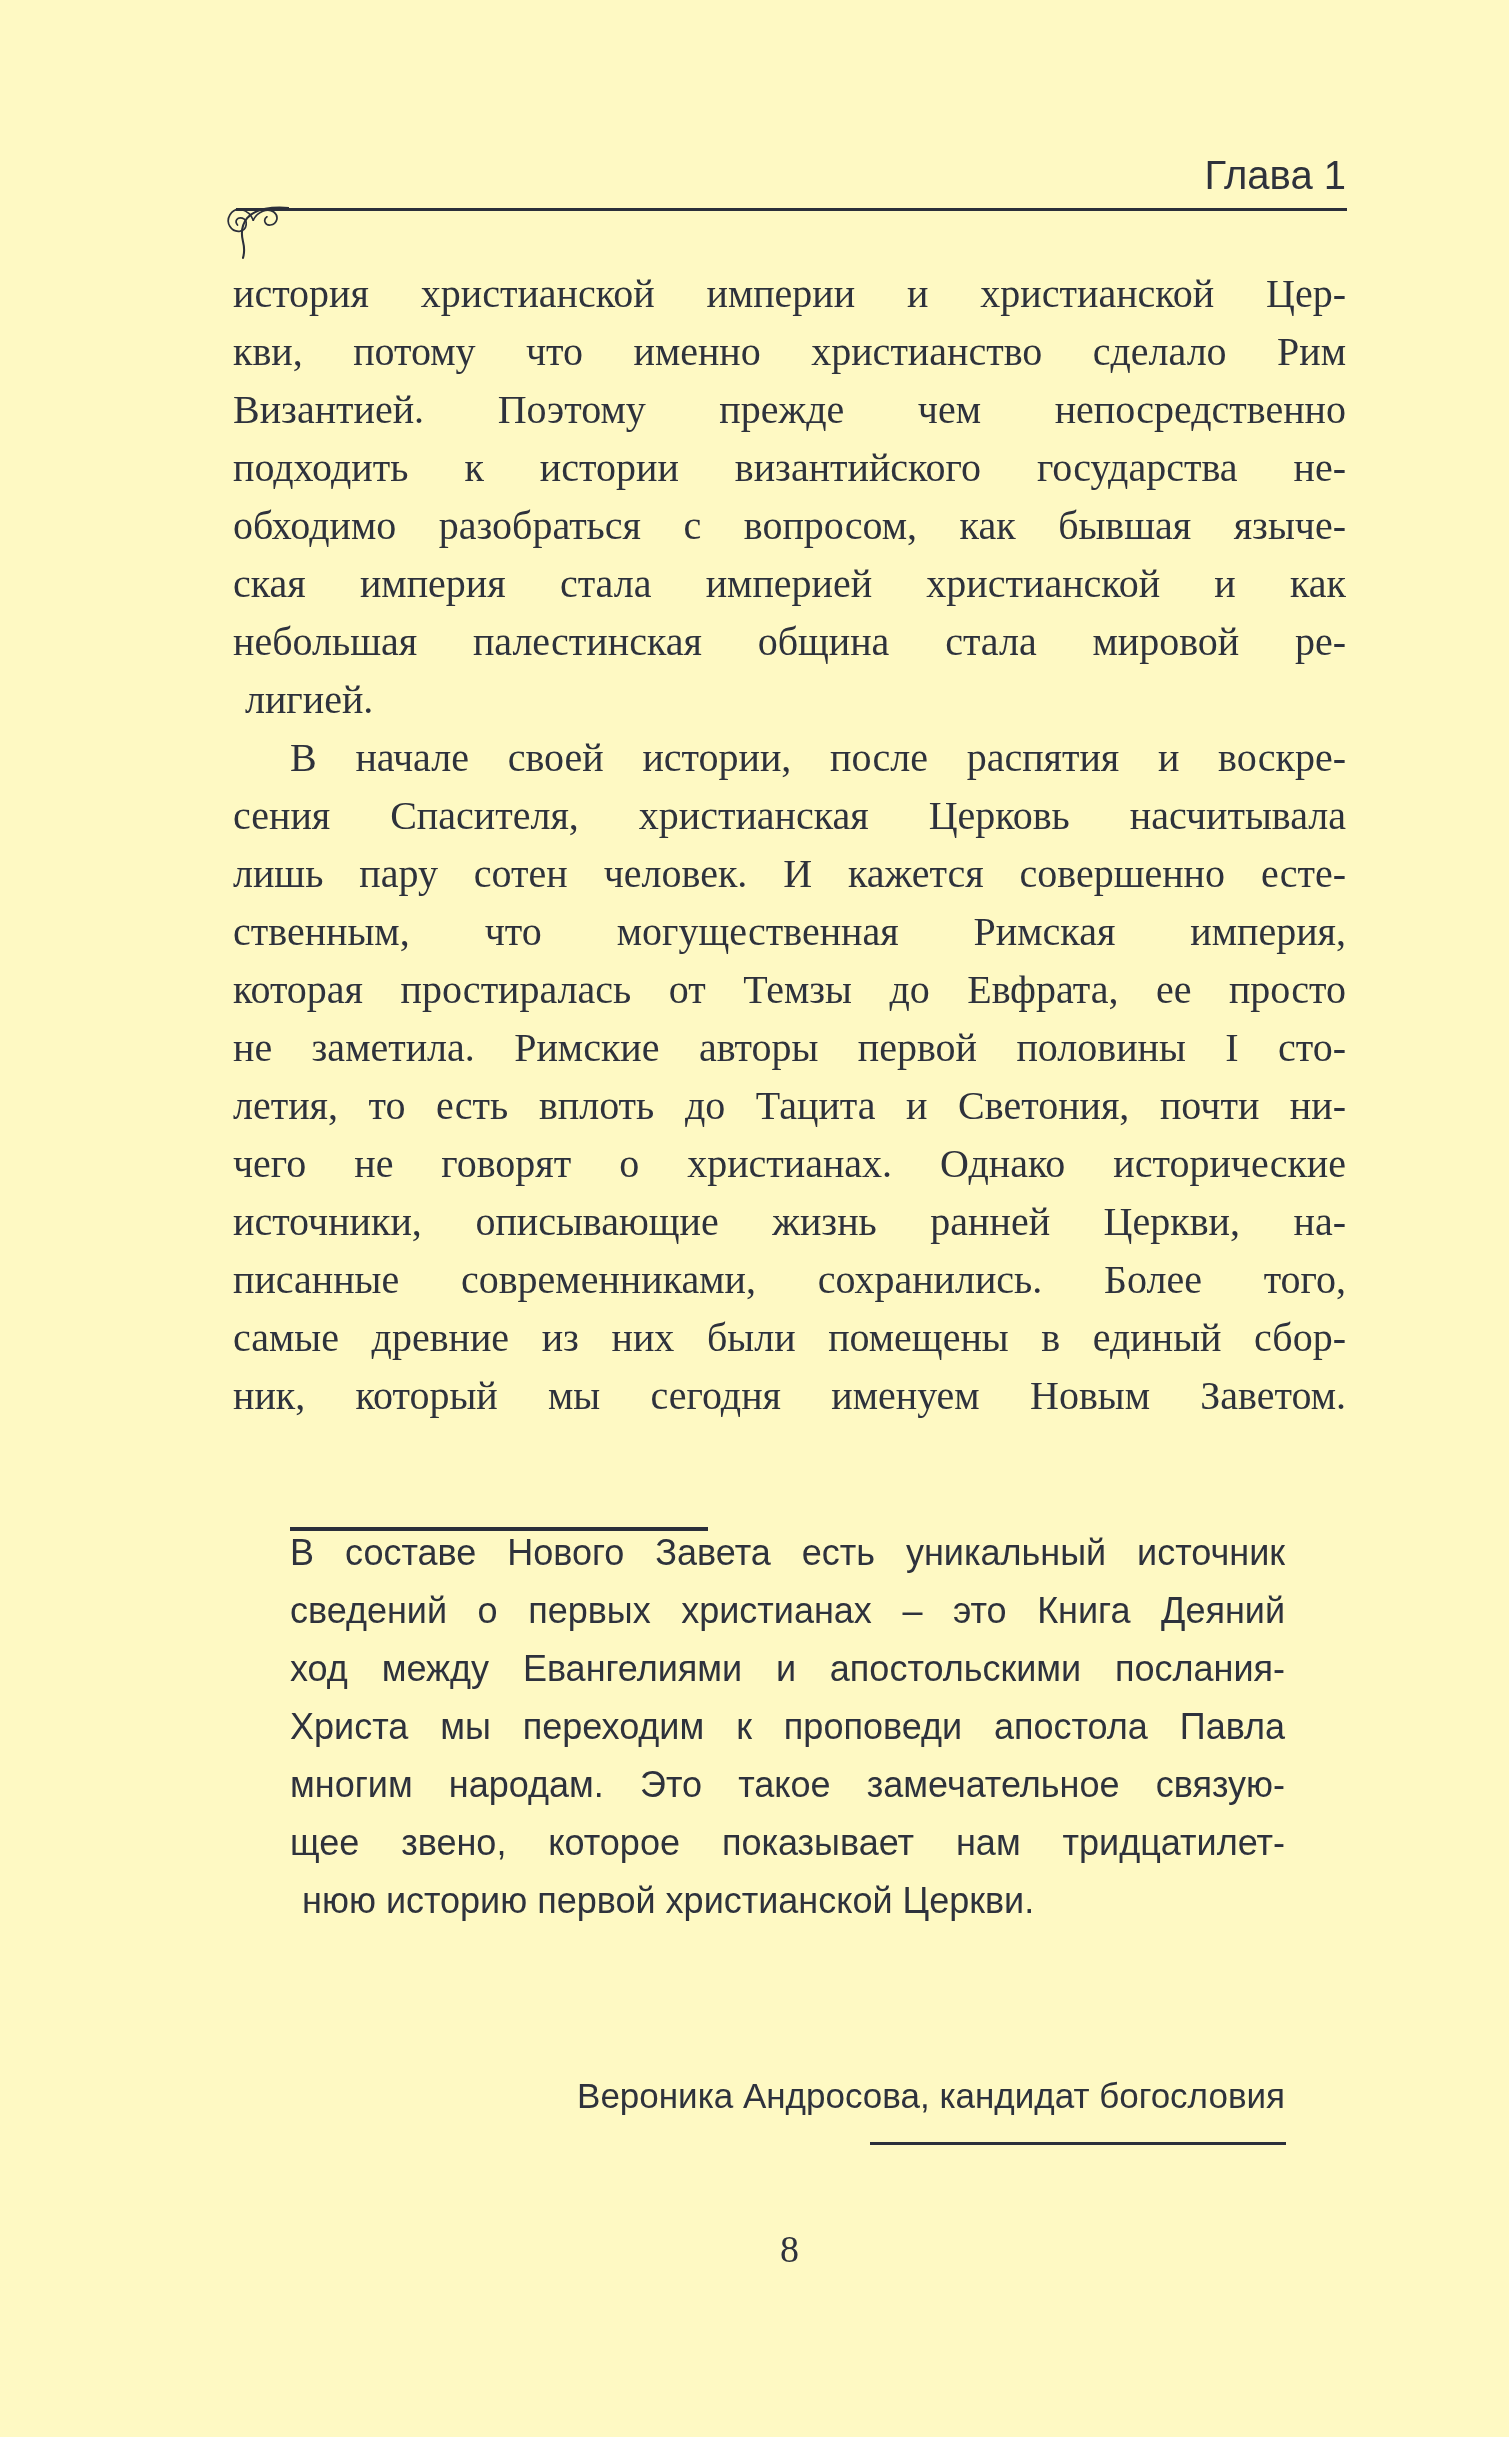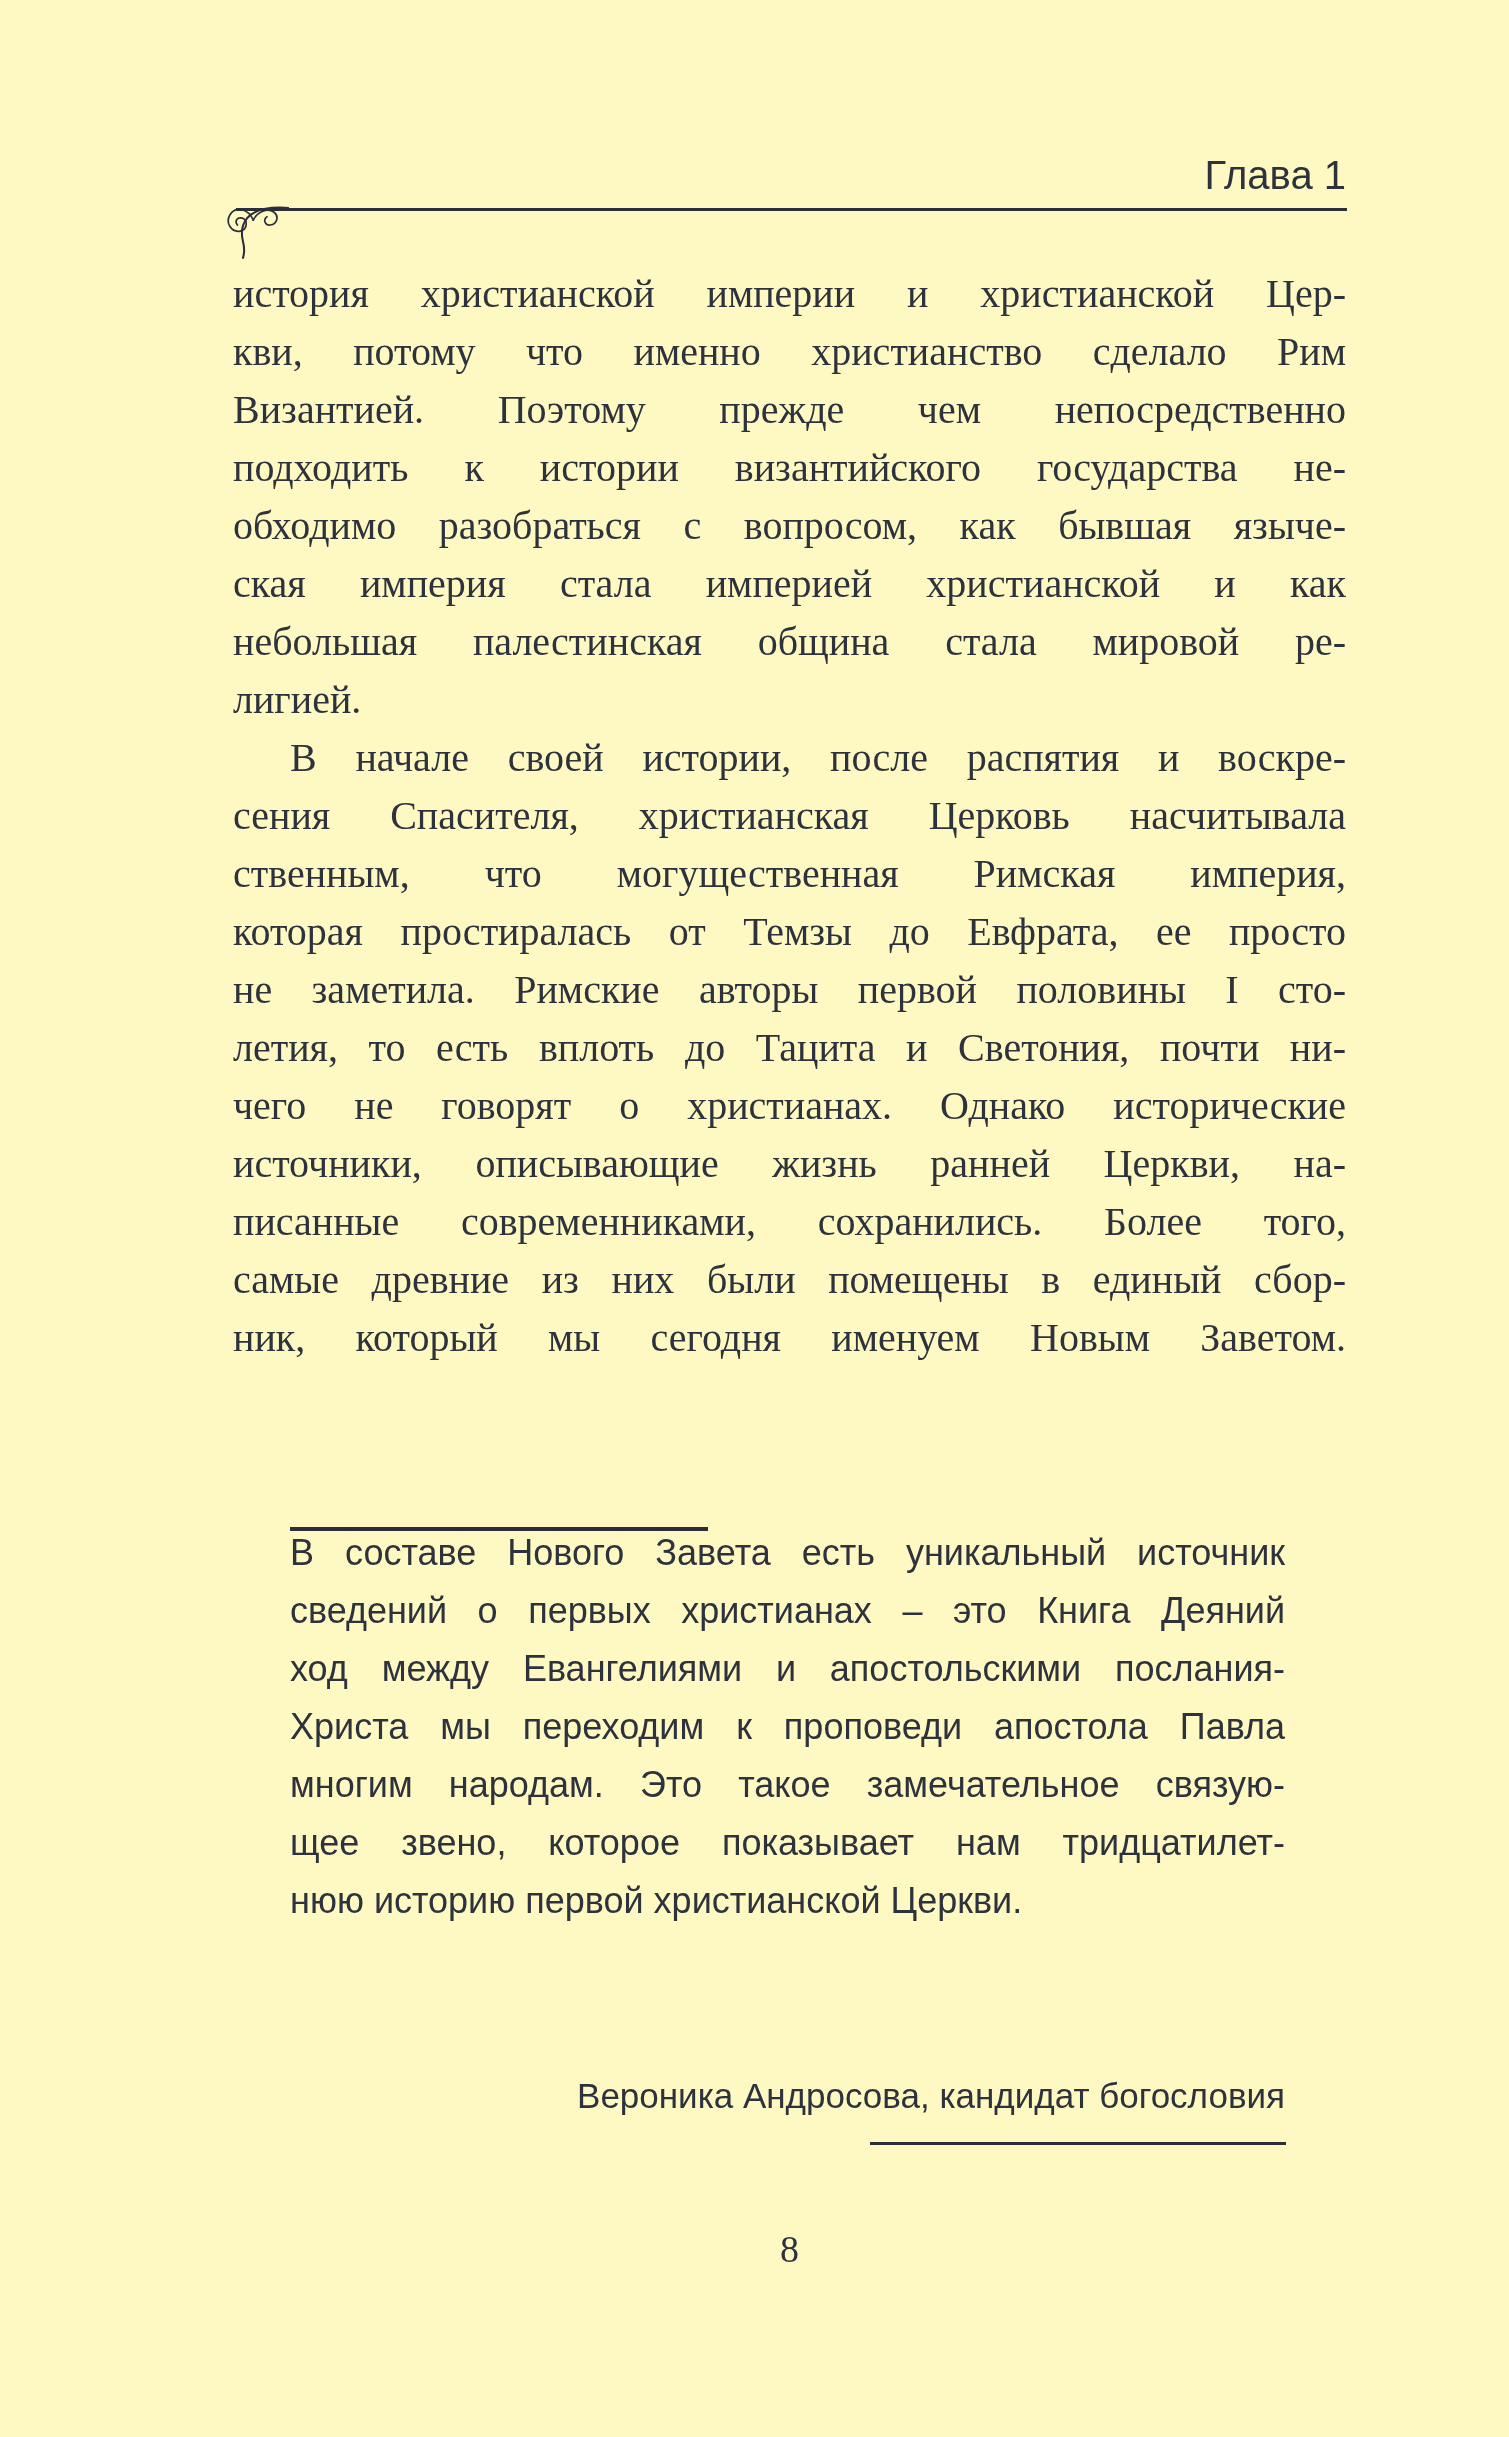--- a/index.html
+++ b/index.html
@@ -45,21 +45,21 @@
     left:290px; top:1524px; width:995px;
     font-family:"Liberation Sans", sans-serif;
     font-size:36px;
   }
   .tline {
     height:58px; line-height:58px;
     text-align:justify;
     white-space:normal;
   }
   .tline.j { text-align-last:justify; }
-  .tline.e { text-align-last:left; }
+  .tline.e { text-align-last:left;margin-left:12px; }
   .attribution {
     position:absolute;
     left:290px; top:2075px; width:995px;
     text-align:right;
     font-family:"Liberation Sans", sans-serif;
     font-size:35px; line-height:41px;
     color:var(--text,#2e323c);
   }
   .bottom-rule {
     position:absolute;
@@ -97,20 +97,21 @@
       <div class="tline j">история христианской империи и христианской Цер-</div>
       <div class="tline j">кви, потому что именно христианство сделало Рим</div>
       <div class="tline j">Византией. Поэтому прежде чем непосредственно</div>
       <div class="tline j">подходить к истории византийского государства не-</div>
       <div class="tline j">обходимо разобраться с вопросом, как бывшая языче-</div>
       <div class="tline j">ская империя стала империей христианской и как</div>
       <div class="tline j">небольшая палестинская община стала мировой ре-</div>
       <div class="tline e">лигией.</div>
       <div class="tline j" style="padding-left: 57px;">В начале своей истории, после распятия и воскре-</div>
       <div class="tline j">сения Спасителя, христианская Церковь насчитывала</div>
+      <div class="tline j">лишь пару сотен человек. И кажется совершенно есте-</div>
       <div class="tline j">ственным, что могущественная Римская империя,</div>
       <div class="tline j">которая простиралась от Темзы до Евфрата, ее просто</div>
       <div class="tline j">не заметила. Римские авторы первой половины I сто-</div>
       <div class="tline j">летия, то есть вплоть до Тацита и Светония, почти ни-</div>
       <div class="tline j">чего не говорят о христианах. Однако исторические</div>
       <div class="tline j">источники, описывающие жизнь ранней Церкви, на-</div>
       <div class="tline j">писанные современниками, сохранились. Более того,</div>
       <div class="tline j">самые древние из них были помещены в единый сбор-</div>
       <div class="tline j">ник, который мы сегодня именуем Новым Заветом.</div>
     </div>

